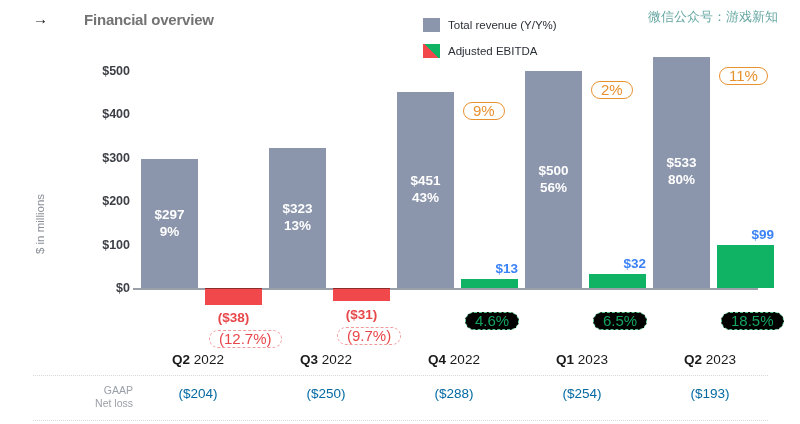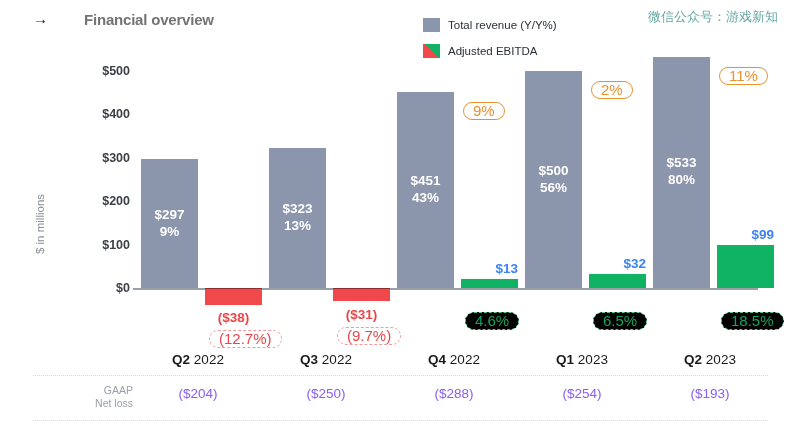--- a/index.html
+++ b/index.html
@@ -248,21 +248,21 @@
     font-size: 10.5px;
     color: #9aa0a8;
     line-height: 13px;
   }
   .gaap-cell {
     position: absolute;
     top: 10px;
     width: 130px;
     text-align: center;
     font-size: 13.5px;
-    color: #8b5cf6;
+    color: #0369a1;
   }
 </style>
 </head>
 <body>
 
 <div class="header">
   <div class="back-arrow">→</div>
   <div class="page-title">Financial overview</div>
 </div>
 

